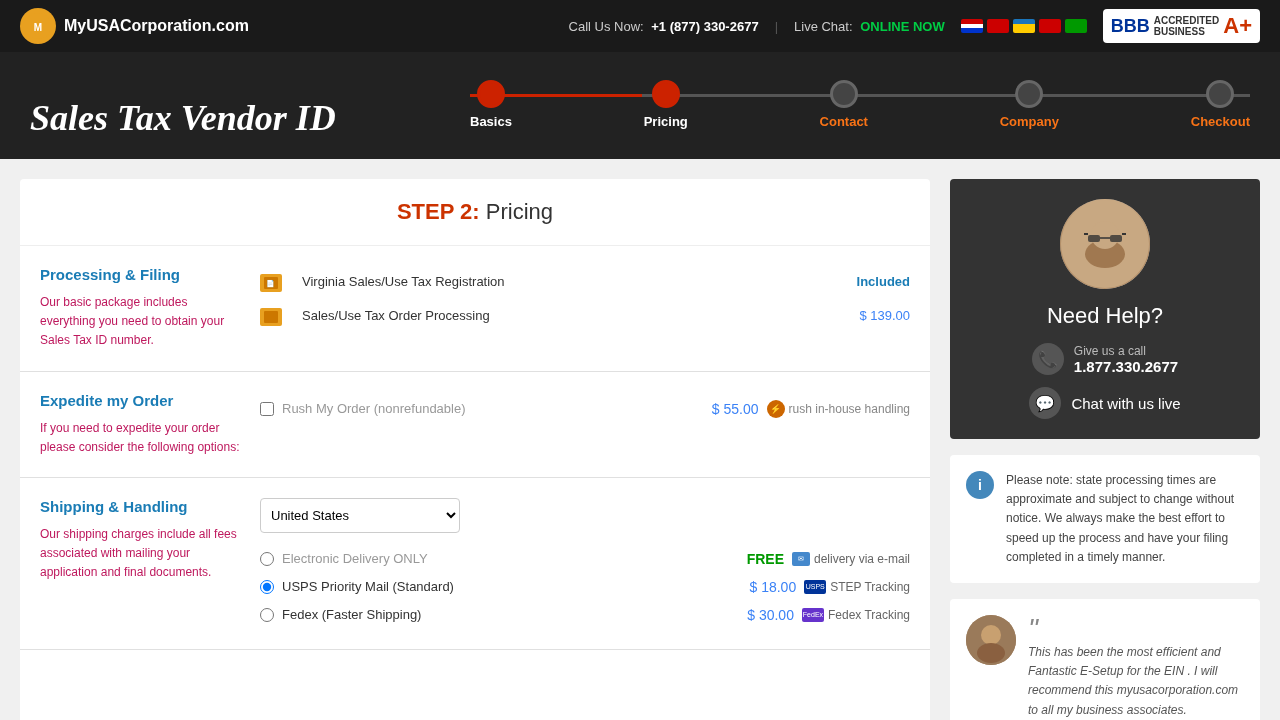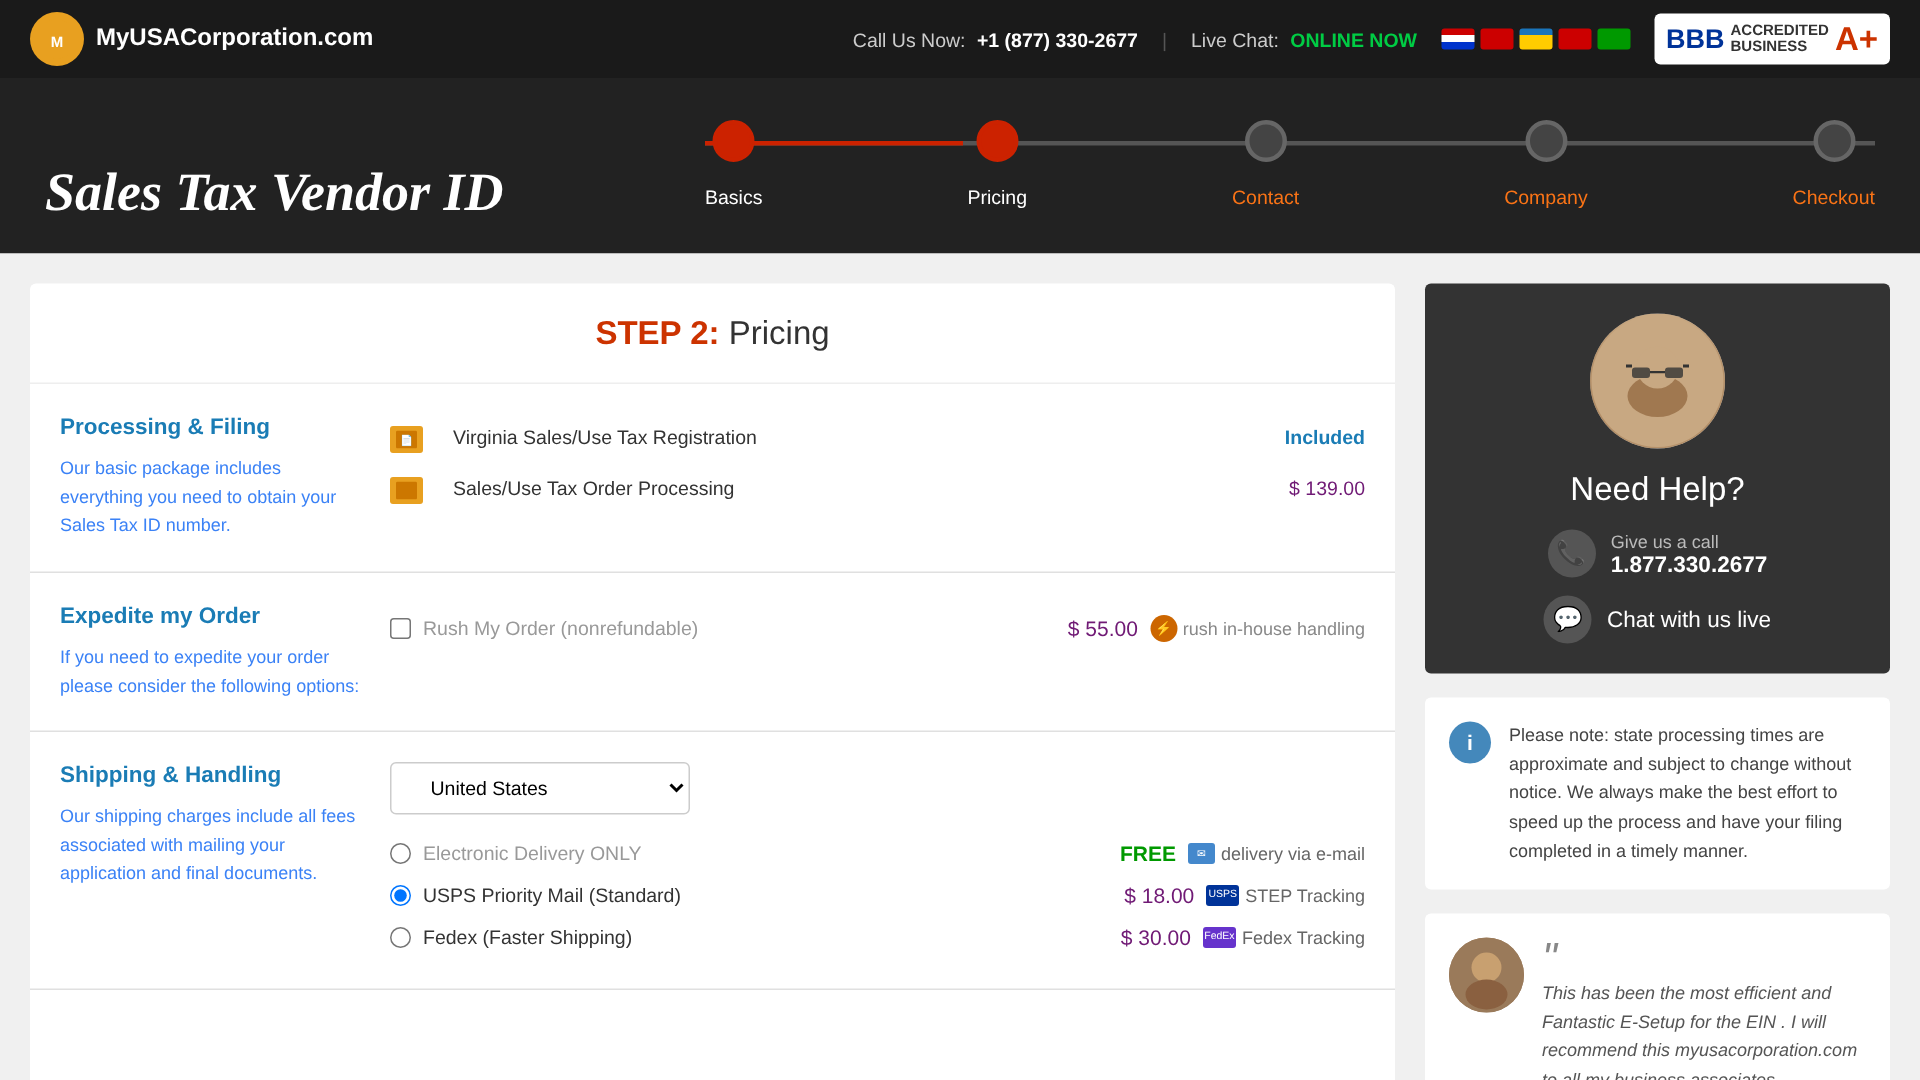--- a/index.html
+++ b/index.html
@@ -56,22 +56,23 @@
       left: 0;
       width: 22%;
       height: 3px;
       background: #cc2200;
       z-index: 1;
     }
     .step-item {
       display: flex;
       flex-direction: column;
       align-items: center;
-      gap: 16px;
+      gap: 6px;
       z-index: 2;
+      font-weight: bold;
     }
     .step-circle {
       width: 28px;
       height: 28px;
       border-radius: 50%;
       background: #555;
       border: 3px solid #777;
       display: flex;
       align-items: center;
       justify-content: center;
@@ -116,21 +117,21 @@
       width: 200px;
       flex-shrink: 0;
     }
     .section-title {
       color: #1a7cb5;
       font-weight: bold;
       font-size: 15px;
       margin-bottom: 10px;
     }
     .section-desc {
-      color: #3b82f6;
+      color: #be185d;
       font-size: 12px;
       line-height: 1.6;
     }
     .section-right {
       flex: 1;
     }
     .pricing-row {
       display: flex;
       padding: 8px 0;
       gap: 20px;
@@ -143,21 +144,21 @@
       flex-shrink: 0;
       display: flex;
       align-items: center;
       justify-content: center;
       font-size: 8px;
       color: white;
     }
     .pricing-row .item-name { flex: 1; font-size: 13px; }
     .pricing-row .item-price { font-size: 13px; min-width: 80px; text-align: right; }
     .price-included { color: #1a7cb5; font-weight: bold; }
-    .price-amount { color: #701a75; }
+    .price-amount { color: #3b82f6; }
 
     
     .checkbox-row {
       display: flex;
       align-items: center;
       gap: 8px;
       padding: 8px 0;
     }
     .checkbox-row input[type="checkbox"] { width: 14px; height: 14px; }
     .checkbox-row .item-name { flex: 1; font-size: 13px; color: #999; }
@@ -180,21 +181,21 @@
       font-size: 9px;
     }
 
     
     .shipping-select-wrap {
       margin-bottom: 12px;
     }
     .shipping-select {
       border: 1px solid #ccc;
       border-radius: 4px;
-      padding: 8px 22px;
+      padding: 8px 6px;
       font-size: 13px;
       width: 200px;
       background: white;
       cursor: pointer;
     }
     .radio-row {
       display: flex;
       align-items: center;
       gap: 8px;
       padding: 6px 0;

